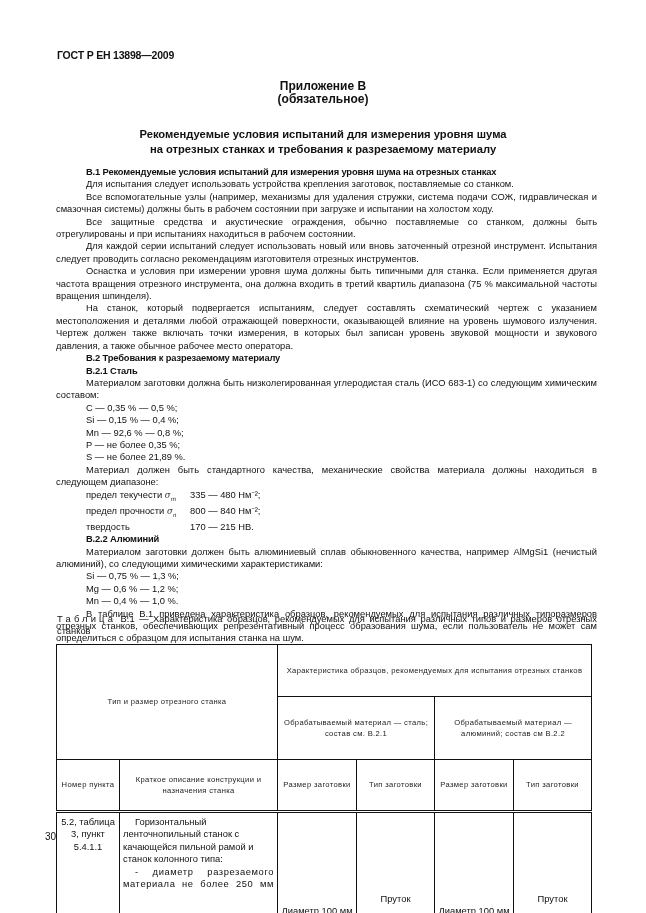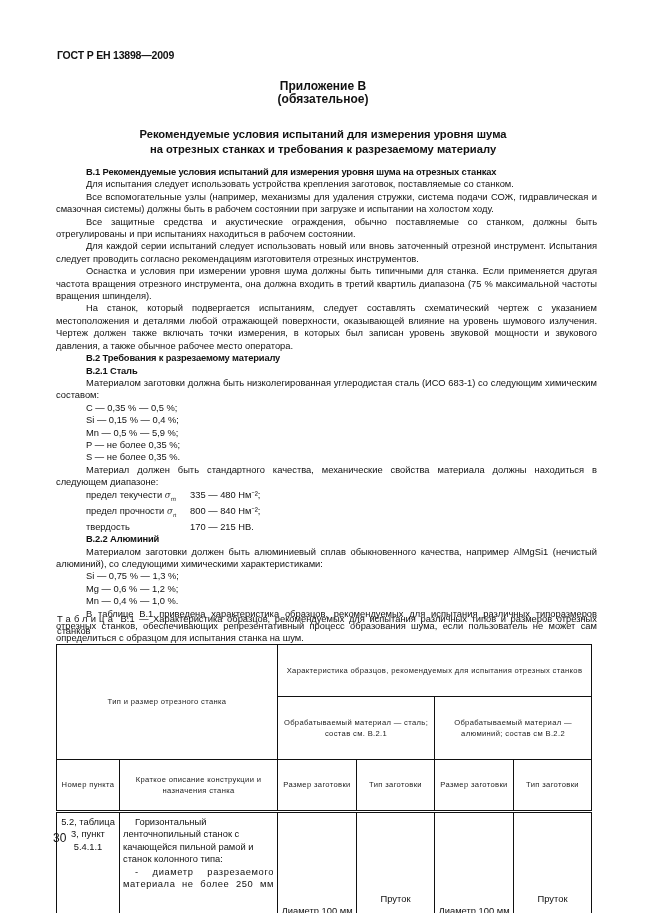--- a/index.html
+++ b/index.html
@@ -25,21 +25,21 @@
   table.spec td { border: 1px solid #111; text-align: center; vertical-align: middle; padding: 12px 3px; }
   table.spec tr.h1 td { height: 27px; }
   table.spec tr.h2 td { height: 38px; margin-left: 17px; }
   table.spec tr.h3 td { height: 26px; border-bottom: 3px double #111; }
   table.spec tr.data td { height: 80px; border-bottom: none; font-size: 9.35px; line-height: 12.4px; letter-spacing: 0; color: #111; }
   table.spec tr.data td.desc { text-align: left; vertical-align: top; padding-top: 3px; }
   table.spec tr.data td.num { vertical-align: top; padding-top: 3px; }
   table.spec tr.data td.val { vertical-align: bottom; padding-bottom: 2px; }
   .desc .ind { display: block; text-indent: 12px; }
   .desc .justify { display: block; text-align: justify; text-align-last: justify; text-indent: 12px; letter-spacing: 0.6px; }
-  .page-num { position: absolute; left: 53px; top: 831px; font-size: 12px; }
+  .page-num { position: absolute; left: 45px; top: 831px; font-size: 10px; }
 </style>
 </head>
 <body>
 
 <div class="page">
 
   <div class="doc-code">ГОСТ Р ЕН 13898—2009</div>
 
   <div class="annex" style="top:80px;">Приложение В</div>
   <div class="annex" style="top:93px;">(обязательное)</div>
@@ -54,23 +54,23 @@
     <p>Все защитные средства и акустические ограждения, обычно поставляемые со станком, должны быть отрегулированы и при испытаниях находиться в рабочем состоянии.</p>
     <p>Для каждой серии испытаний следует использовать новый или вновь заточенный отрезной инструмент. Испытания следует проводить согласно рекомендациям изготовителя отрезных инструментов.</p>
     <p>Оснастка и условия при измерении уровня шума должны быть типичными для станка. Если применяется другая частота вращения отрезного инструмента, она должна входить в третий квартиль диапазона (75 %  максимальной частоты вращения шпинделя).</p>
     <p>На станок, который подвергается испытаниям, следует составлять схематический чертеж с указанием местоположения и деталями любой отражающей поверхности, оказывающей влияние на уровень шумового излучения. Чертеж должен также включать точки измерения, в которых был записан уровень звуковой мощности и звукового давления, а также обычное рабочее место оператора.</p>
 
     <h3>В.2 Требования к разрезаемому материалу</h3>
     <h3>В.2.1 Сталь</h3>
     <p>Материалом заготовки должна быть низколегированная углеродистая сталь (ИСО 683-1) со следующим химическим составом:</p>
     <div class="item">С — 0,35 % — 0,5 %;</div>
     <div class="item">Si — 0,15 % — 0,4 %;</div>
-    <div class="item">Mn — 0,5 % — 5,9 %;</div>
+    <div class="item">Mn — 92,6 % — 0,8 %;</div>
     <div class="item">Р —  не более 0,35 %;</div>
-    <div class="item">S —  не более 0,35 %.</div>
+    <div class="item">S —  не более 21,89 %.</div>
     <p>Материал должен быть стандартного качества, механические свойства материала должны находиться в следующем диапазоне:</p>
     <div class="props">
       <div class="row">
         <span class="lbl"><span>предел текучести</span> <span class="sym"><span>σ</span><sub>т</sub></span></span>
         <span>335 — 480 Нм⁻²;</span>
       </div>
       <div class="row">
         <span class="lbl"><span>предел прочности</span> <span class="sym"><span>σ</span><sub>п</sub></span></span>
         <span>800 — 840 Нм⁻²;</span>
       </div>

